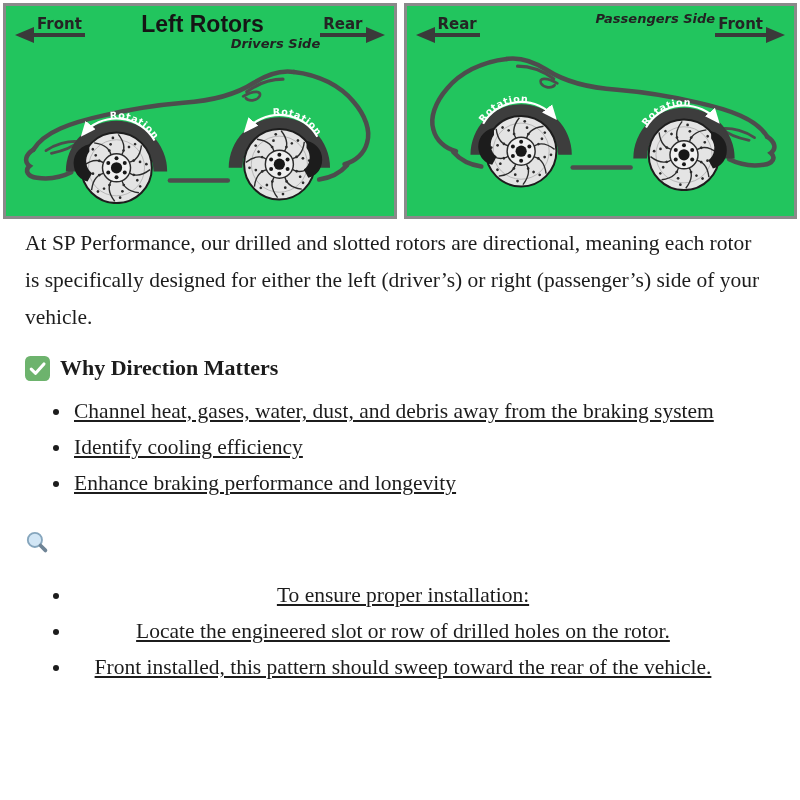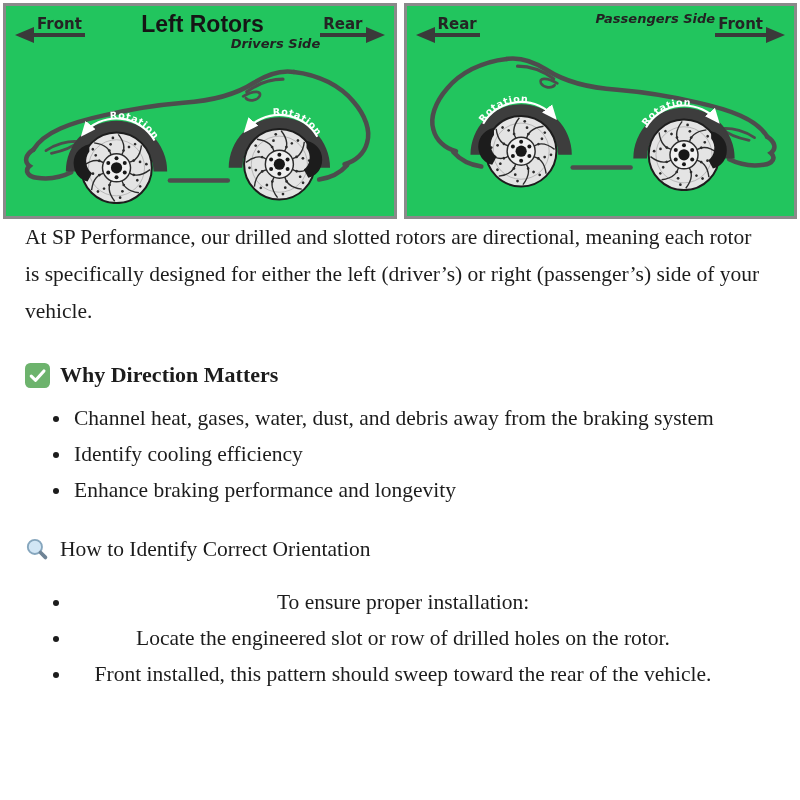--- a/index.html
+++ b/index.html
@@ -15,28 +15,28 @@
   .panel-subtitle { font-family:"DejaVu Sans","Liberation Sans",sans-serif; font-weight:700; font-style:italic; font-size:13px; color:#222;text-align:right; }
   .dir { display:flex; margin-top:5px; height:22px; }
   .dir-label { font-family:"DejaVu Sans","Liberation Sans",sans-serif; font-weight:700; font-size:15px; line-height:1;
                color:#242424; padding:0 3px 3px 3px; border-bottom:4px solid #3a3a3a; height:20px; }
   .tri { width:0; height:0; border-top:8px solid transparent; border-bottom:8px solid transparent; align-self:flex-end; margin-bottom:-4px; }
   .tri-left  { border-right:19px solid #3a3a3a; }
   .tri-right { border-left:19px solid #3a3a3a; }
   .car-svg { display:block; width:100%; height:152px; }
 
   
-  .article { padding:0 25px 0 25px; width:800px; }
+  .article { padding:6px 25px 0 25px; width:800px; }
   .intro { font-size:21.5px; line-height:37px; max-width:745px; }
-  .sec-head { display:flex; align-items:center; gap:10px; margin-top:32px; font-size:22px; }
+  .sec-head { display:flex; align-items:center; gap:10px; margin-top:19px; font-size:22px; }
   .sec-head.bold .sec-title { font-weight:700; }
   .sec-head.regular .sec-title { font-weight:400; font-size:21.5px; }
   .icon-badge { width:25px; height:25px; flex:0 0 25px; }
   .lead { font-size:21.5px; line-height:36px; margin-top:16px; }
-  ul.bullets { margin:12px 0 0 0; padding-left:47px; list-style:disc; }
+  ul.bullets { margin:12px 0 0 0; padding-left:47px; list-style:disc;text-decoration:underline; }
   ul.bullets li { font-size:21.5px; line-height:36px; max-width:660px; padding-left:2px; }
   ul.bullets.second { margin-top:22px;text-align:center; }
   .sec-head.regular { margin-top:29px; }
 
   
   .rot-label { font-family:"DejaVu Sans","Liberation Sans",sans-serif; font-weight:700; font-size:10.5px;
                fill:#ffffff; letter-spacing:0.8px; }
 </style>
 </head>
 <body>
@@ -176,21 +176,20 @@
     <li>Channel heat, gases, water, dust, and debris away from the braking system</li>
     <li>Identify cooling efficiency</li>
     <li>Enhance braking performance and longevity</li>
   </ul>
 
   <div class="sec-head regular">
     <svg class="icon-badge" viewBox="0 0 24 24">
       <circle cx="9.5" cy="9.5" r="6.8" fill="#d2e6f5" stroke="#86a6bd" stroke-width="1.8"></circle>
       <line x1="14.9" y1="14.9" x2="19.6" y2="19.6" stroke="#6f8496" stroke-width="3.6" stroke-linecap="round"></line>
     </svg>
-    <span class="sec-title">How to Identify Correct Orientation</span>
   </div>
 
   <ul class="bullets second">
     <li>To ensure proper installation:</li>
     <li>Locate the engineered slot or row of drilled holes on the rotor.</li>
     <li>Front installed, this pattern should sweep toward the rear of the vehicle.</li>
   </ul>
 
 </div>
 

